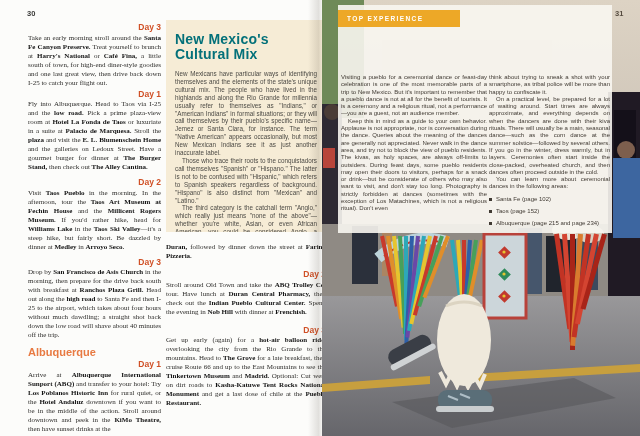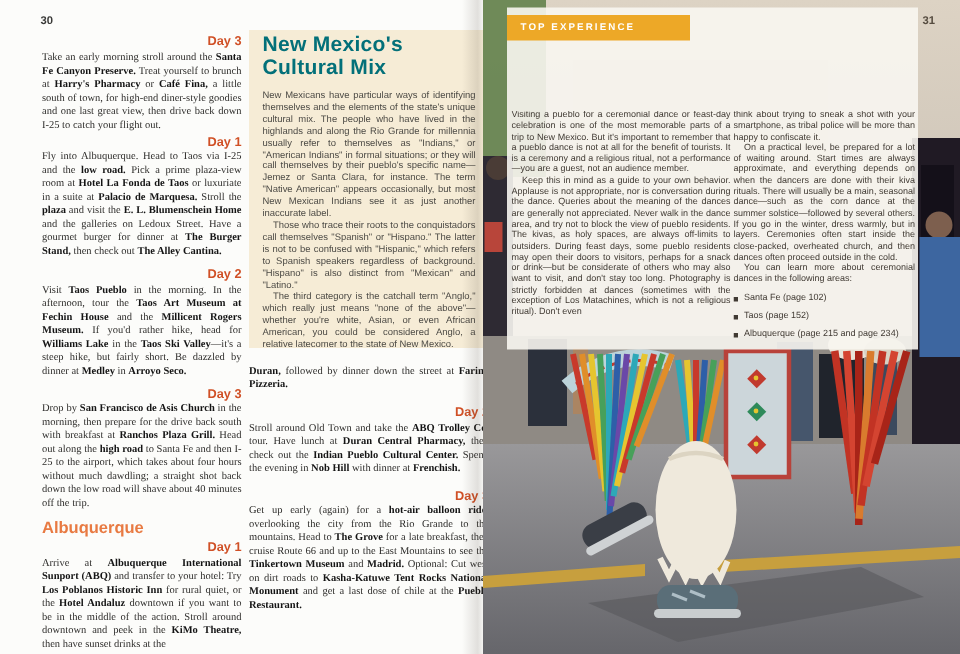--- a/index.html
+++ b/index.html
@@ -7,21 +7,21 @@
           font-family:"Liberation Sans",sans-serif;}
   
   .left-page{position:absolute;left:0;top:0;width:322px;height:436px;background:#fcfcfa;}
   .pageno-left{position:absolute;left:27px;top:9px;font:bold 7.5px "Liberation Sans",sans-serif;color:#3a3a38;}
   .col1{position:absolute;left:28px;top:22px;width:133px;}
   .col2{position:absolute;left:166px;top:20px;width:160px;}
   .day-heading{font:bold 8.5px "Liberation Sans",sans-serif;color:#d05026;margin:5px 0 1.5px;text-align:right;}
   .section-heading{font:bold 11px "Liberation Sans",sans-serif;color:#e87a42;margin:6px 0 0;}
   .body-para{font:7px/9px "Liberation Serif",serif;color:#2d2c2a;text-align:justify;margin:0;}
   .body-para strong{color:#141414;}
-  .culture-box{background:#f6ecd6;padding:2px 9px 9px;box-sizing:border-box;width:160px;height:212px;overflow:hidden;}
+  .culture-box{background:#f6ecd6;padding:12px 9px 9px;box-sizing:border-box;width:160px;height:212px;overflow:hidden;}
   .box-title{font:bold 14px/15px "Liberation Sans",sans-serif;color:#037079;margin:0 0 8px;letter-spacing:.2px;}
   .box-para{font:6.3px/7.9px "Liberation Sans",sans-serif;color:#4c4a45;text-align:justify;margin:0;}
   .indent{text-indent:7px;}
   .col2-flow{margin-top:11px;}
   
   .right-page{position:absolute;left:322px;top:0;width:318px;height:436px;overflow:hidden;}
   .photo-svg{position:absolute;left:0;top:0;}
   .panel{position:absolute;left:16px;top:5px;width:274px;height:228px;background:rgba(248,246,241,0.9);}
   .banner{position:absolute;left:16px;top:10px;width:122px;height:17px;background:#eda827;
           color:#fff;font:bold 6.5px/17px "Liberation Sans",sans-serif;letter-spacing:1.4px;
@@ -42,21 +42,21 @@
 </head>
 <body>
 
 <div id="spread">
 
   <div class="left-page">
     <div class="pageno-left">30</div>
 
     <div class="col1">
       <div class="day-heading" style="margin-top:0">Day 3</div>
-      <p class="body-para">Take an early morning stroll around the <strong>Santa Fe Canyon Preserve.</strong> Treat yourself to brunch at <strong>Harry's Pharmacy</strong> or <strong>Café Fina,</strong> a little south of town, for high-end diner-style goodies and one last great view, then drive back down I-25 to catch your flight out.</p>
+      <p class="body-para">Take an early morning stroll around the <strong>Santa Fe Canyon Preserve.</strong> Treat yourself to brunch at <strong>Harry's National</strong> or <strong>Café Fina,</strong> a little south of town, for high-end diner-style goodies and one last great view, then drive back down I-25 to catch your flight out.</p>
 
       <div class="day-heading" style="margin-top:1px">Day 1</div>
       <p class="body-para">Fly into Albuquerque. Head to Taos via I-25 and the <strong>low road.</strong> Pick a prime plaza-view room at <strong>Hotel La Fonda de Taos</strong> or luxuriate in a suite at <strong>Palacio de Marquesa.</strong> Stroll the <strong>plaza</strong> and visit the <strong>E. L. Blumenschein Home</strong> and the galleries on Ledoux Street. Have a gourmet burger for dinner at <strong>The Burger Stand,</strong> then check out <strong>The Alley Cantina.</strong></p>
 
       <div class="day-heading">Day 2</div>
       <p class="body-para">Visit <strong>Taos Pueblo</strong> in the morning. In the afternoon, tour the <strong>Taos Art Museum at Fechin House</strong> and the <strong>Millicent Rogers Museum.</strong> If you'd rather hike, head for <strong>Williams Lake</strong> in the <strong>Taos Ski Valley</strong>—it's a steep hike, but fairly short. Be dazzled by dinner at <strong>Medley</strong> in <strong>Arroyo Seco.</strong></p>
 
       <div class="day-heading">Day 3</div>
       <p class="body-para">Drop by <strong>San Francisco de Asis Church</strong> in the morning, then prepare for the drive back south with breakfast at <strong>Ranchos Plaza Grill.</strong> Head out along the <strong>high road</strong> to Santa Fe and then I-25 to the airport, which takes about four hours without much dawdling; a straight shot back down the low road will shave about 40 minutes off the trip.</p>
 

